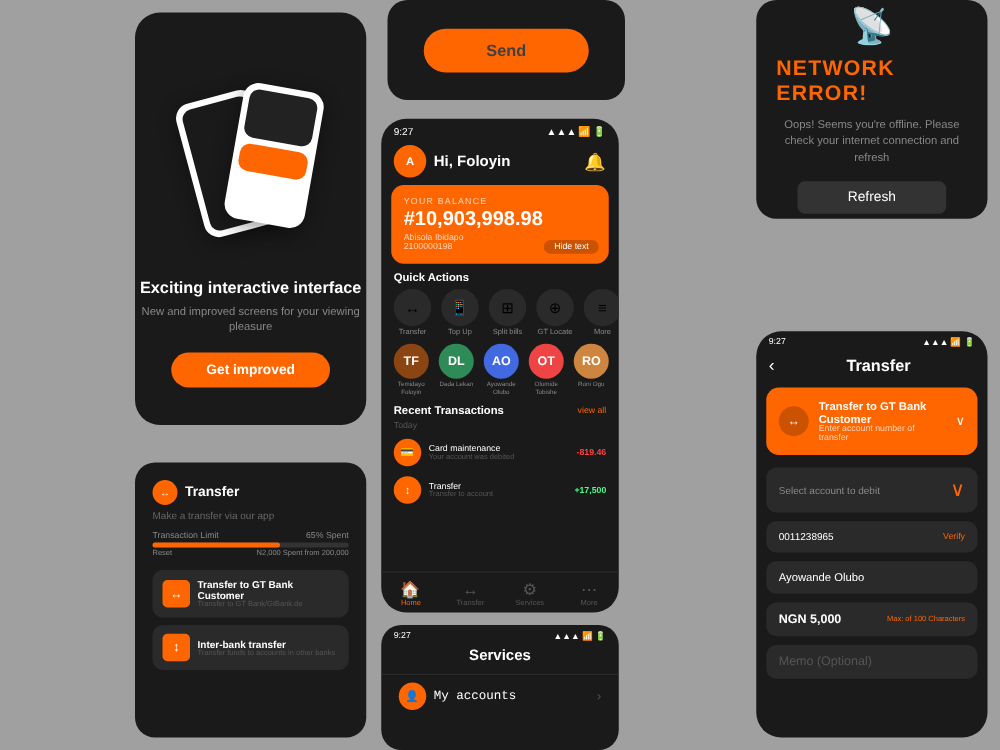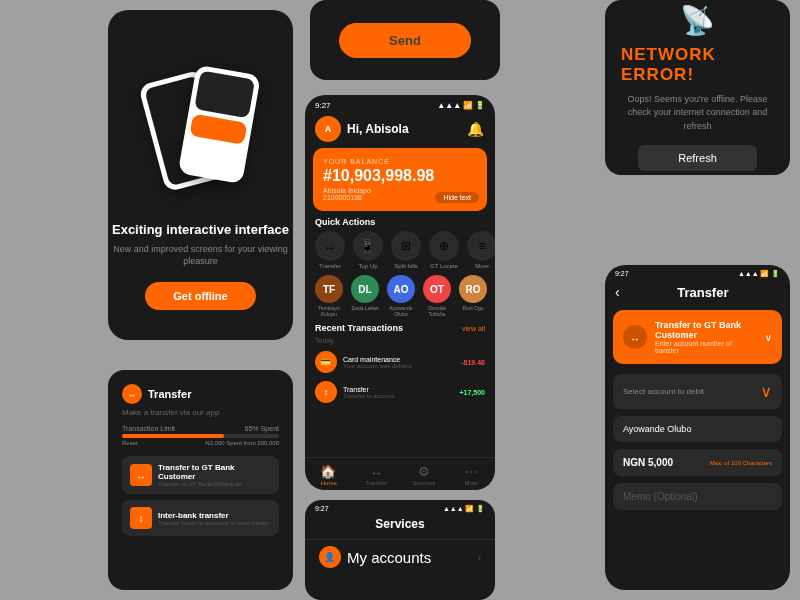--- a/index.html
+++ b/index.html
@@ -390,21 +390,21 @@
     }
     .service-left {
       display: flex; align-items: center; gap: 6px;
     }
     .service-icon-circle {
       width: 22px; height: 22px;
       border-radius: 50%; background: #ff6600;
       display: flex; align-items: center; justify-content: center;
       font-size: 9px; color: #fff;
     }
-    .service-name { color: #fff; font-size: 15px; }
+    .service-name { color: #fff; font-size: 10px; font-family: Liberation Mono, monospace; }
     .chevron-right { color: #555; font-size: 10px; }
 
     
     .screen-transfer-detail {
       position: absolute;
       top: 265px; right: 10px;
       width: 185px;
       height: 325px;
       background: #1a1a1a;
       border-radius: 20px;
@@ -469,21 +469,21 @@
       <div class="mini-phone-screen"></div>
     </div>
     <div class="mini-phone mini-phone-2">
       <div style="background:#222;margin:5px;border-radius:8px;height:35%;margin-bottom:3px;"></div>
       <div style="background:#ff6600;margin:5px;border-radius:8px;height:20%;"></div>
     </div>
   </div>
   <div class="exciting-title">Exciting interactive interface</div>
   <div class="exciting-sub">New and improved screens for
 your viewing pleasure</div>
-  <button class="btn-orange">Get offline</button>
+  <button class="btn-orange">Get improved</button>
 </div>
 
 <div class="screen-send">
   <button class="btn-send">Send</button>
 </div>
 
 <div class="screen-network">
   <div class="network-icon">📡</div>
   <div class="network-title">NETWORK ERROR!</div>
   <div class="network-sub">Oops! Seems you're offline. Please check your internet connection and refresh</div>
@@ -494,21 +494,21 @@
   <div class="app-status-bar">
     <span>9:27</span>
     <div class="signal-icons">
       <span>▲▲▲</span>
       <span>📶</span>
       <span>🔋</span>
     </div>
   </div>
   <div class="app-header">
     <div class="avatar-circle">A</div>
-    <span class="hi-text">Hi, Abisola</span>
+    <span class="hi-text">Hi, Foloyin</span>
     <span class="bell-icon">🔔</span>
   </div>
   <div class="balance-card">
     <div class="balance-label">YOUR BALANCE</div>
     <div class="balance-amount">#10,903,998.98</div>
     <div class="balance-acct">Abisola Ibidapo</div>
     <div class="balance-acct">2100000198</div>
     <button class="hide-btn">Hide text</button>
   </div>
   <div class="section-title">Quick Actions</div>
@@ -660,20 +660,24 @@
       <div class="recipient-name">Transfer to GT Bank Customer</div>
       <div class="recipient-acct">Enter account number of transfer</div>
     </div>
     <span class="chevron-down">∨</span>
   </div>
   <div class="form-field">
     <span class="field-label">Select account to debit</span>
     <span style="color:#ff6600">∨</span>
   </div>
   <div class="form-field">
+    <span class="field-value">0011238965</span>
+    <span class="field-action">Verify</span>
+  </div>
+  <div class="form-field">
     <span class="field-name">Ayowande Olubo</span>
   </div>
   <div class="form-field">
     <span class="field-amount">NGN 5,000</span>
     <span class="field-max">Max: of 100 Characters</span>
   </div>
   <div class="form-field">
     <span class="field-placeholder">Memo (Optional)</span>
   </div>
 </div>

